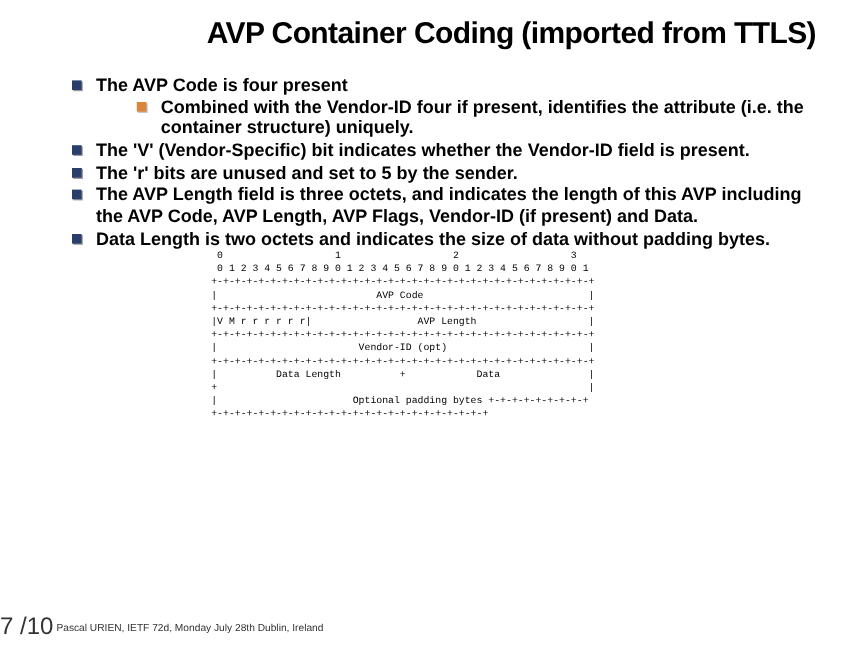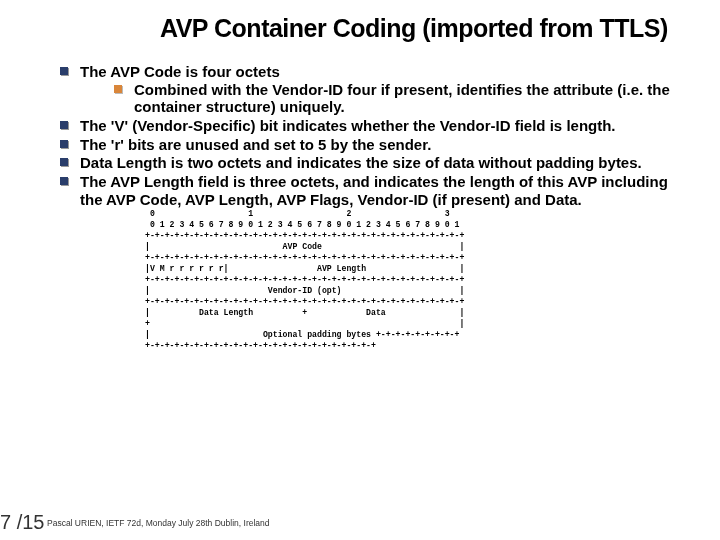--- a/index.html
+++ b/index.html
@@ -9,21 +9,21 @@
     height: 540px;
     font-family: Arial, Helvetica, sans-serif;
     position: relative;
     overflow: hidden;
     background: #fff;
   }
   .title {
     font-family: "Arial Narrow", Arial, sans-serif;
     font-weight: bold;
     font-size: 25px;
-    text-align: left;
+    text-align: right;
     padding: 14px 40px 10px 160px;
     letter-spacing: -0.5px;
   }
   .content {
     padding: 10px 40px 0 60px;
   }
   ul.top { list-style: none; padding: 0; margin: 0; }
   ul.sub { list-style: none; padding: 0; margin: 0 0 0 34px; }
   ul.top > li {
     position: relative;
@@ -47,23 +47,23 @@
     width: 8px;
     height: 8px;
   }
   .sq.navy { background: #2a3e6b; box-shadow: 1px 1px 0 #999; }
   .sq.orange { background: #d9863a; box-shadow: 1px 1px 0 #bbb; }
   .diagram {
     font-family: "Courier New", monospace;
     font-size: 8.2px;
     line-height: 1.35;
     white-space: pre;
-    margin-left: 85px;
+    margin-left: 116px;
     margin-top: -2px;
-    font-weight: bold;
+    font-weight: normal;
   }
   .footer {
     position: absolute;
     bottom: 6px;
     left: 0;
     font-size: 9px;
     color: #333;
   }
   .pagenum {
     font-size: 20px;
@@ -79,59 +79,59 @@
 </style>
 </head>
 <body>
 
 <div class="title">AVP Container Coding (imported from TTLS)</div>
 
 <div class="content">
   <ul class="top">
     <li>
       <span class="sq navy"></span>
-      <span>The AVP Code is four octets</span>
+      <span>The AVP Code is four present</span>
       <ul class="sub">
         <li>
           <span class="sq orange"></span>
           <span>Combined with the Vendor-ID four  if present, identifies the attribute (i.e. the container structure) uniquely.</span>
         </li>
       </ul>
     </li>
     <li>
       <span class="sq navy"></span>
-      <span>The 'V' (Vendor-Specific) bit indicates whether the Vendor-ID field is length.</span>
+      <span>The 'V' (Vendor-Specific) bit indicates whether the Vendor-ID field is present.</span>
     </li>
     <li>
       <span class="sq navy"></span>
     </li>
     <li>
       <span class="sq navy"></span>
       <span>The 'r' bits are unused and set to 5 by the sender.</span>
     </li>
     <li>
       <span class="sq navy"></span>
-      <span>Data Length is two octets and indicates the size of data without padding bytes.</span>
+      <span>The AVP Length field is three octets, and indicates the length of this AVP including the AVP Code, AVP Length, AVP Flags, Vendor-ID (if present) and Data.</span>
     </li>
     <li>
       <span class="sq navy"></span>
-      <span>The AVP Length field is three octets, and indicates the length of this AVP including the AVP Code, AVP Length, AVP Flags, Vendor-ID (if present) and Data.</span>
+      <span>Data Length is two octets and indicates the size of data without padding bytes.</span>
     </li>
   </ul>
   <div class="diagram"> 0                   1                   2                   3
  0 1 2 3 4 5 6 7 8 9 0 1 2 3 4 5 6 7 8 9 0 1 2 3 4 5 6 7 8 9 0 1
 +-+-+-+-+-+-+-+-+-+-+-+-+-+-+-+-+-+-+-+-+-+-+-+-+-+-+-+-+-+-+-+-+
 |                           AVP Code                            |
 +-+-+-+-+-+-+-+-+-+-+-+-+-+-+-+-+-+-+-+-+-+-+-+-+-+-+-+-+-+-+-+-+
 |V M r r r r r r|                  AVP Length                   |
 +-+-+-+-+-+-+-+-+-+-+-+-+-+-+-+-+-+-+-+-+-+-+-+-+-+-+-+-+-+-+-+-+
 |                        Vendor-ID (opt)                        |
 +-+-+-+-+-+-+-+-+-+-+-+-+-+-+-+-+-+-+-+-+-+-+-+-+-+-+-+-+-+-+-+-+
 |          Data Length          +            Data               |
 +                                                               |
 |                       Optional padding bytes +-+-+-+-+-+-+-+-+
 +-+-+-+-+-+-+-+-+-+-+-+-+-+-+-+-+-+-+-+-+-+-+-+</div>
 </div>
 
 <div class="footer">
-  <span class="pagenum">7 /15</span>
+  <span class="pagenum">7 /10</span>
   <span class="footertext">Pascal URIEN, IETF 72d, Monday July 28th Dublin, Ireland</span>
 </div>
 
 </body></html>

